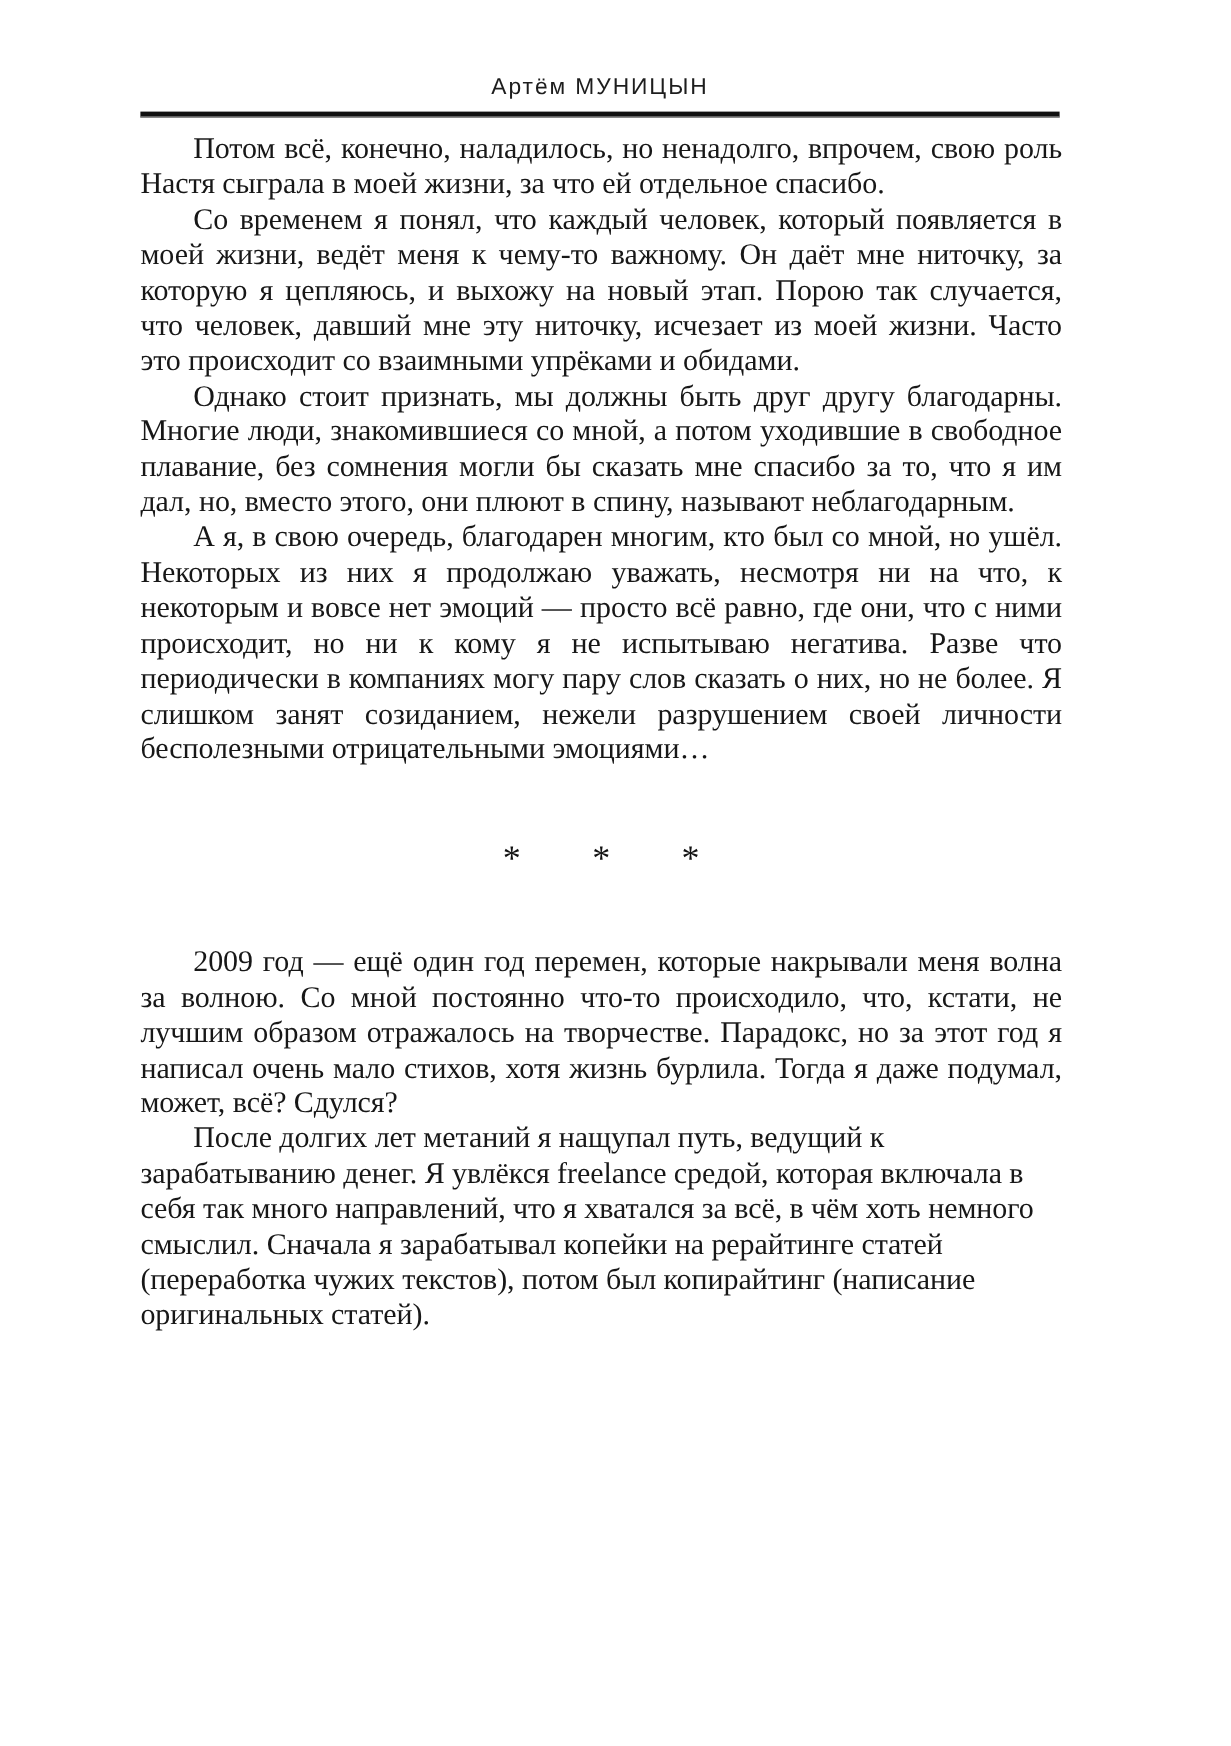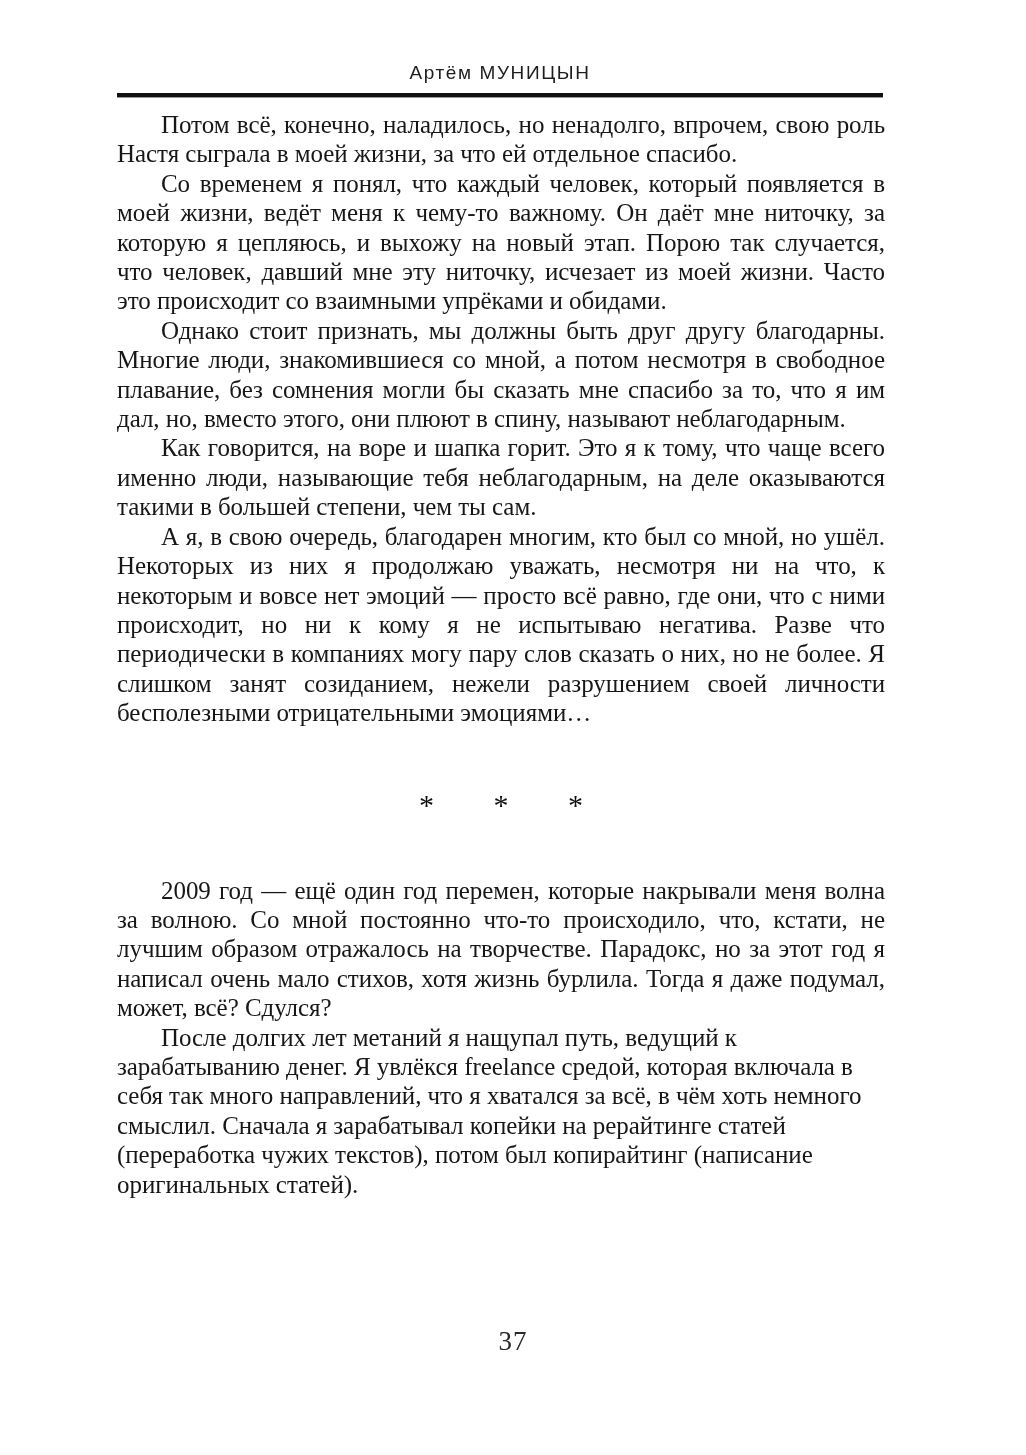--- a/index.html
+++ b/index.html
@@ -104,30 +104,28 @@
 <div class="page">
 
   <div class="running-head">Артём МУНИЦЫН</div>
 
   <div class="head-rule"></div>
 
   <div class="text-column">
 
     <p class="body-par">Потом всё, конечно, наладилось, но ненадолго, впрочем, свою роль Настя сыграла в моей жизни, за что ей отдельное спасибо.</p>
     <p class="body-par">Со временем я понял, что каждый человек, который появляется в моей жизни, ведёт меня к чему-то важному. Он даёт мне ниточку, за которую я цепляюсь, и выхожу на новый этап. Порою так случается, что человек, давший мне эту ниточку, исчезает из моей жизни. Часто это происходит со взаимными упрёками и обидами.</p>
-    <p class="body-par">Однако стоит признать, мы должны быть друг другу благодарны. Многие люди, знакомившиеся со мной, а потом несмотря в свободное плавание, без сомнения могли бы сказать мне спасибо за то, что я им дал, но, вместо этого, они плюют в спину, называют неблагодарным.</p>
-    <p class="body-par">Как говорится, на воре и шапка горит. Это я к тому, что чаще всего именно люди, называющие тебя неблагодарным, на деле оказываются такими в большей степени, чем ты сам.</p>
+    <p class="body-par">Однако стоит признать, мы должны быть друг другу благодарны. Многие люди, знакомившиеся со мной, а потом уходившие в свободное плавание, без сомнения могли бы сказать мне спасибо за то, что я им дал, но, вместо этого, они плюют в спину, называют неблагодарным.</p>
     <p class="body-par">А я, в свою очередь, благодарен многим, кто был со мной, но ушёл. Некоторых из них я продолжаю уважать, несмотря ни на что, к некоторым и вовсе нет эмоций —  просто всё равно, где они, что с ними происходит, но ни к кому я не испытываю негатива. Разве что периодически в компаниях могу пару слов сказать о них, но не более. Я слишком занят созиданием, нежели разрушением своей личности бесполезными отрицательными эмоциями…</p>
 
     <div class="gap-before-stars"></div>
 
     <div class="section-break">*  *  *</div>
 
     <div class="gap-after-stars"></div>
 
     <p class="body-par">2009 год — ещё один год перемен, которые накрывали меня волна за волною. Со мной постоянно что-то происходило, что, кстати, не лучшим образом отражалось на творчестве. Парадокс, но за этот год я написал очень мало стихов, хотя жизнь бурлила. Тогда я даже подумал, может, всё? Сдулся?</p>
     <p class="body-par">После долгих лет метаний я нащупал путь, ведущий к зарабатыванию денег. Я увлёкся freelance средой, которая включала в себя так много направлений, что я хватался за всё, в чём хоть немного смыслил. Сначала я зарабатывал копейки на рерайтинге статей (переработка чужих текстов), потом был копирайтинг (написание оригинальных статей).</p>
 
   </div>
 
-  <div class="folio">37</div>
 
 </div>
 
 </body></html>

